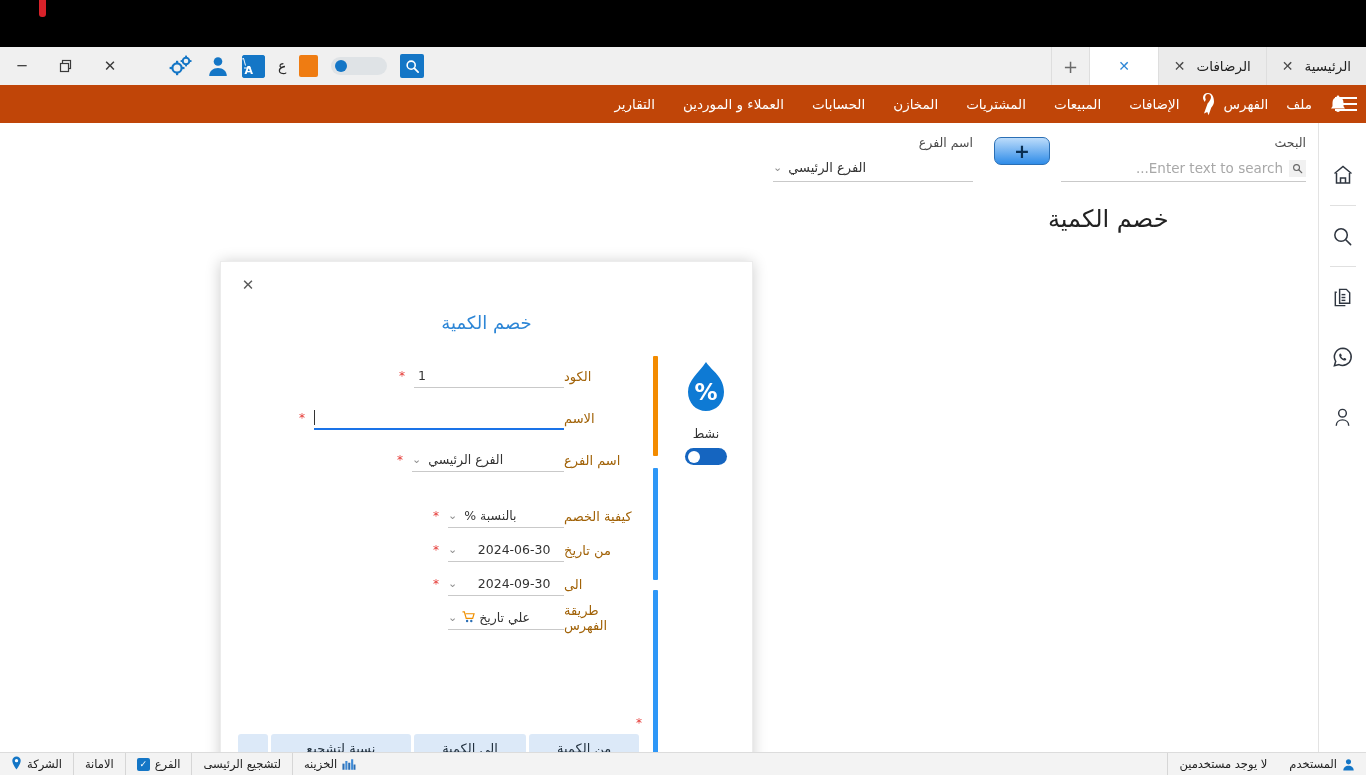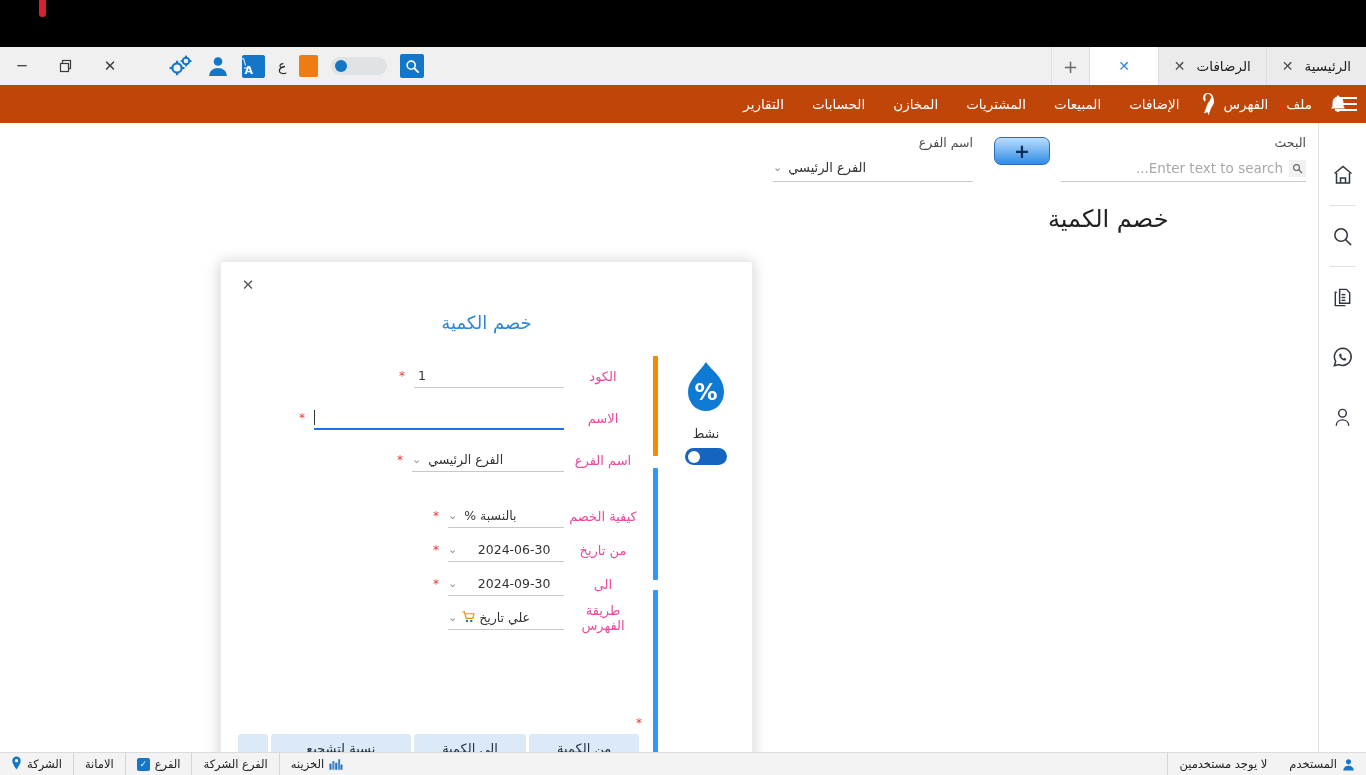--- a/index.html
+++ b/index.html
@@ -168,21 +168,21 @@
   .accent {
     position:absolute; width:5px; border-radius:1px;
   }
   .accent.orange { right:94px; top:2px; height:100px; background:#f38b00; }
   .accent.blue1 { right:94px; top:114px; height:112px; background:#2e97f7; }
   .accent.blue2 { right:94px; top:236px; height:227px; background:#2e97f7; }
 
   
   .form { position:absolute; right:110px; left:14px; top:0; }
   .row { display:flex; align-items:center; height:28px; direction:rtl; }
-  .row .lbl { width:78px; font-size:13px; color:#ec4899; text-align:center; }
+  .row .lbl { width:78px; font-size:13px; color:#a16207; text-align:left; }
   .field {
     position:relative; display:flex; align-items:center; border-bottom:1px solid #c9c9c9;
     height:24px; direction:rtl;
   }
   .field.focus { border-bottom:2px solid #1a73e8; }
   .field-val {
     flex:1; font-size:12.5px; color:#333; text-align:left; padding-left:4px; direction:rtl;
   }
   .field .caret { margin-right:3px; color:#8d8d8d; font-size:11px; }
   .req { color:#e53935; font-size:12px; margin-right:9px; }
@@ -340,20 +340,21 @@
         <span>الفهرس</span>
         <svg width="22" height="26" viewBox="0 0 22 26" style="margin-right:4px">
           <path d="M11 3c2 0 3 1.4 3 3.2 0 2-1.6 4-3.4 6.4l-3.6 10 3.3-1.7 1.3 3.3 2.6-7.4c1.6-2.3 2.8-4 2.8-6.1C17 5.2 14.6 2 11 2 8 2 6 4 6 6.6c0 1.6.8 3 1.8 4.4l1-2.6C8.4 7.7 8.2 7 8.2 6.3 8.2 4.5 9.4 3 11 3z" fill="#fff"></path>
         </svg>
       </div>
       <div class="mi">الإضافات</div>
       <div class="mi">المبيعات</div>
       <div class="mi">المشتريات</div>
       <div class="mi">المخازن</div>
       <div class="mi">الحسابات</div>
+      <div class="mi">العملاء و الموردين</div>
       <div class="mi">التقارير</div>
     </div>
   </div>
 
   <div class="content">
 
     <div class="rail">
       <div class="rail-item">
         <svg width="24" height="24" viewBox="0 0 24 24" fill="none" stroke="#2f3640" stroke-width="1.5">
           <path d="M3.5 10.5 12 3.5l8.5 7"></path>
@@ -566,21 +567,21 @@
         <svg width="14" height="13" viewBox="0 0 16 14">
           <rect x="0.5" y="6" width="2.4" height="7" fill="#2c6fb5"></rect>
           <rect x="3.8" y="3" width="2.4" height="10" fill="#3e8ad6"></rect>
           <rect x="7.1" y="5" width="2.4" height="8" fill="#2c6fb5"></rect>
           <rect x="10.4" y="1" width="2.4" height="12" fill="#3e8ad6"></rect>
           <rect x="13.2" y="7" width="2.2" height="6" fill="#2c6fb5"></rect>
         </svg>
         <span>الخزينه</span>
       </div>
       <div class="sb-cell">
-        <span>الفرع الشركة</span>
+        <span>لتشجيع الرئيسى</span>
       </div>
       <div class="sb-cell">
         <span>الفرع</span>
         <span class="chk">✓</span>
       </div>
       <div class="sb-cell">
         <span>الامانة</span>
       </div>
       <div class="sb-cell">
         <span>الشركة</span>

